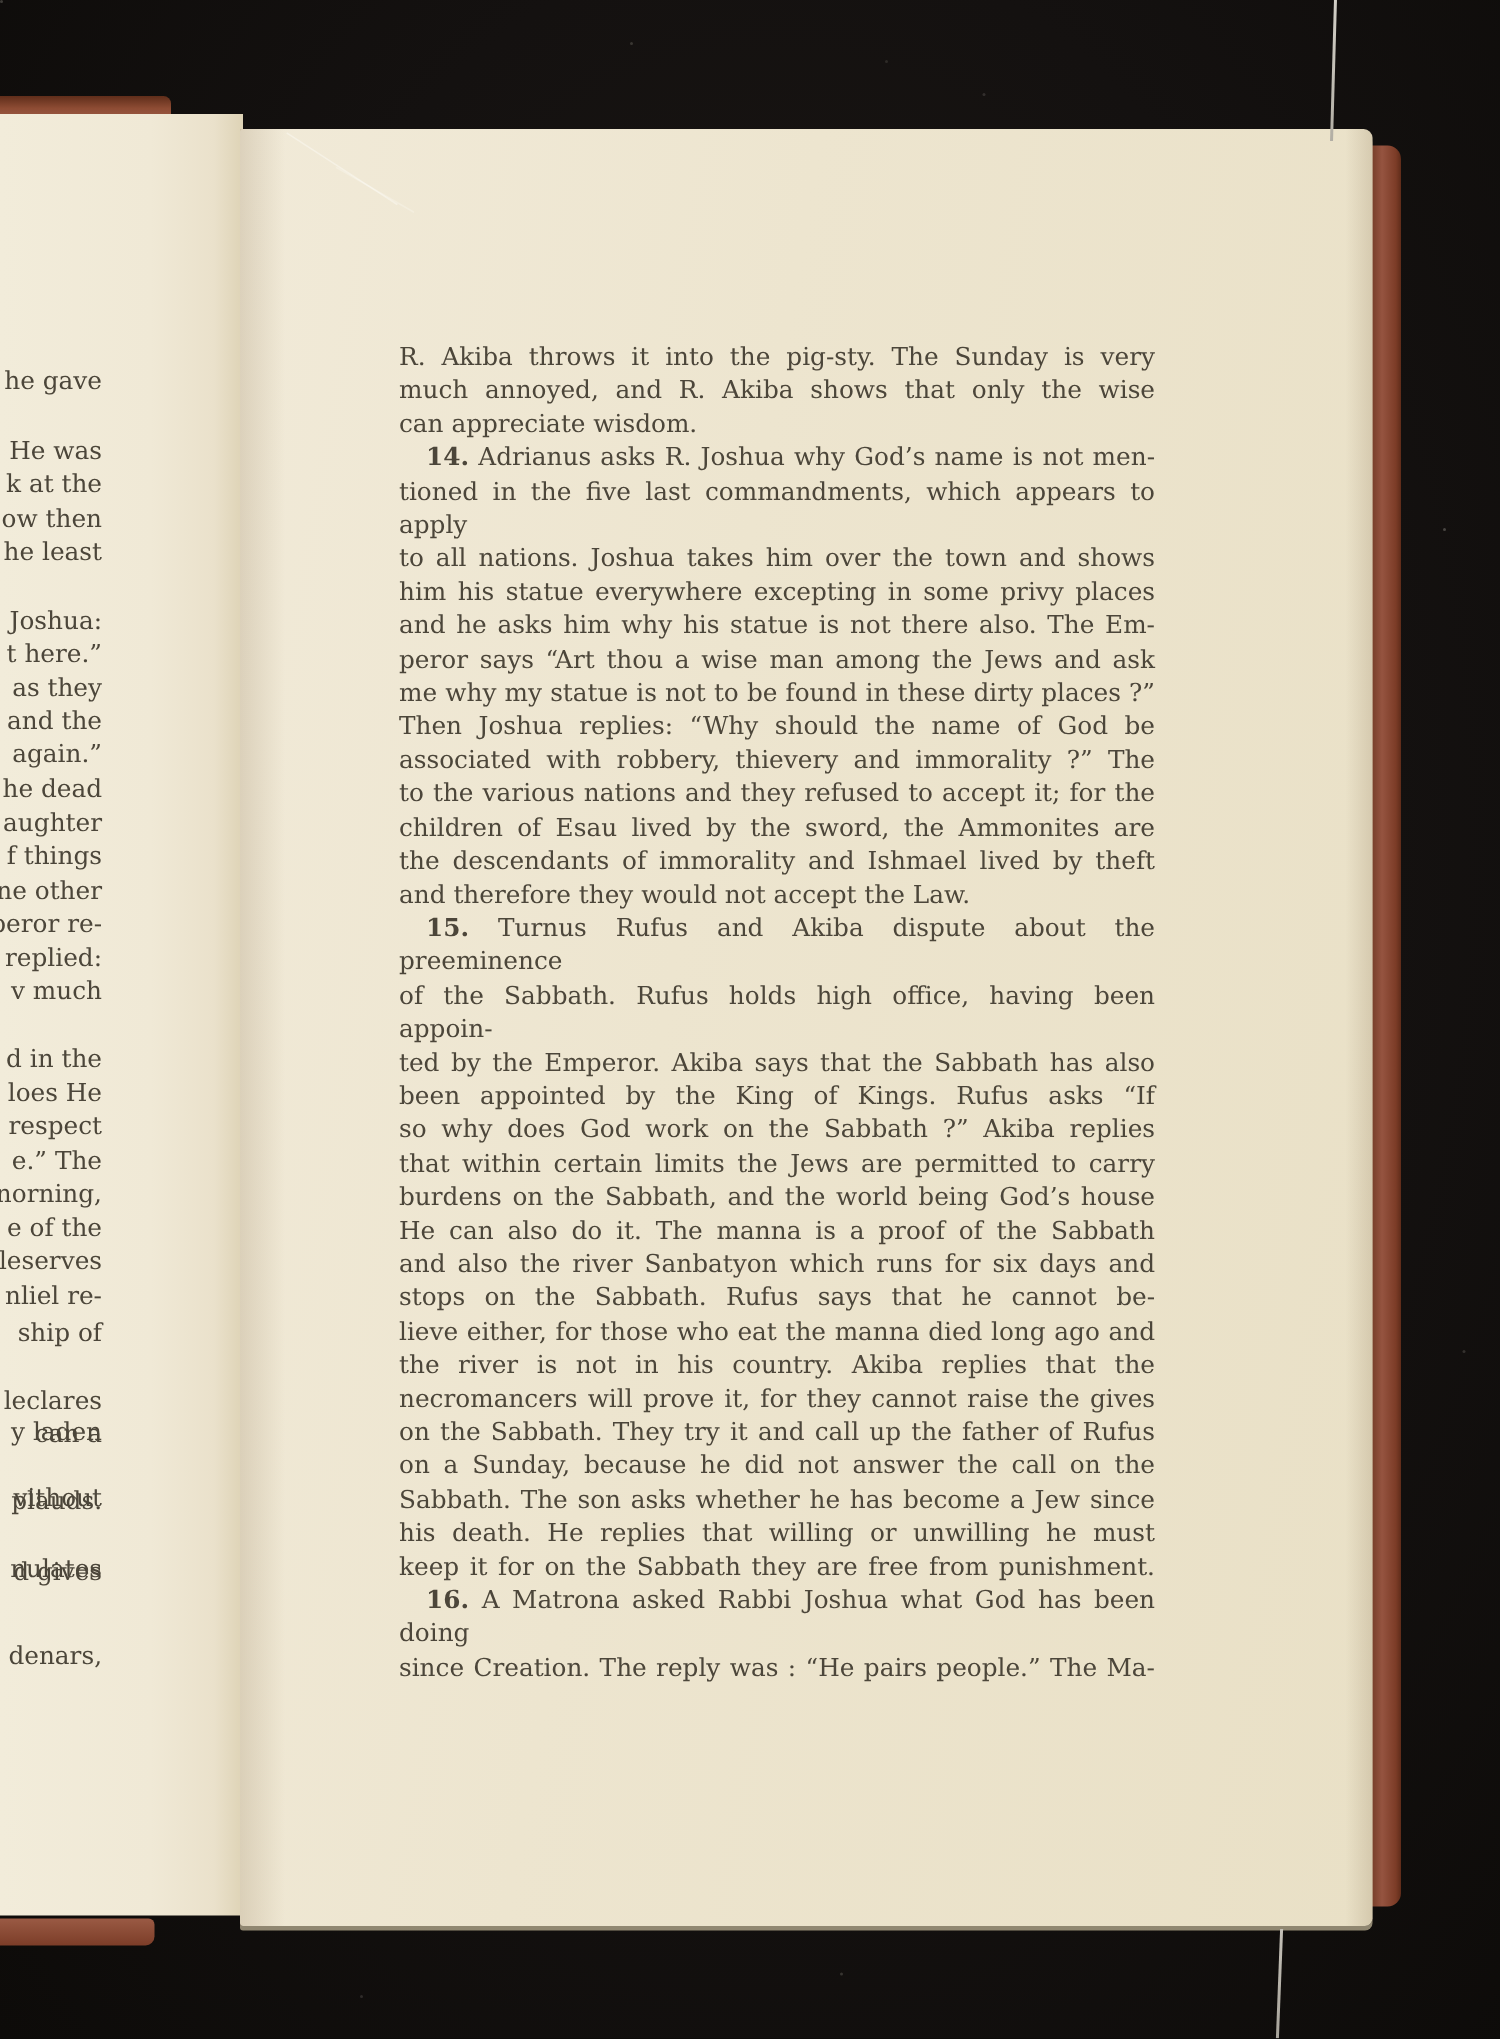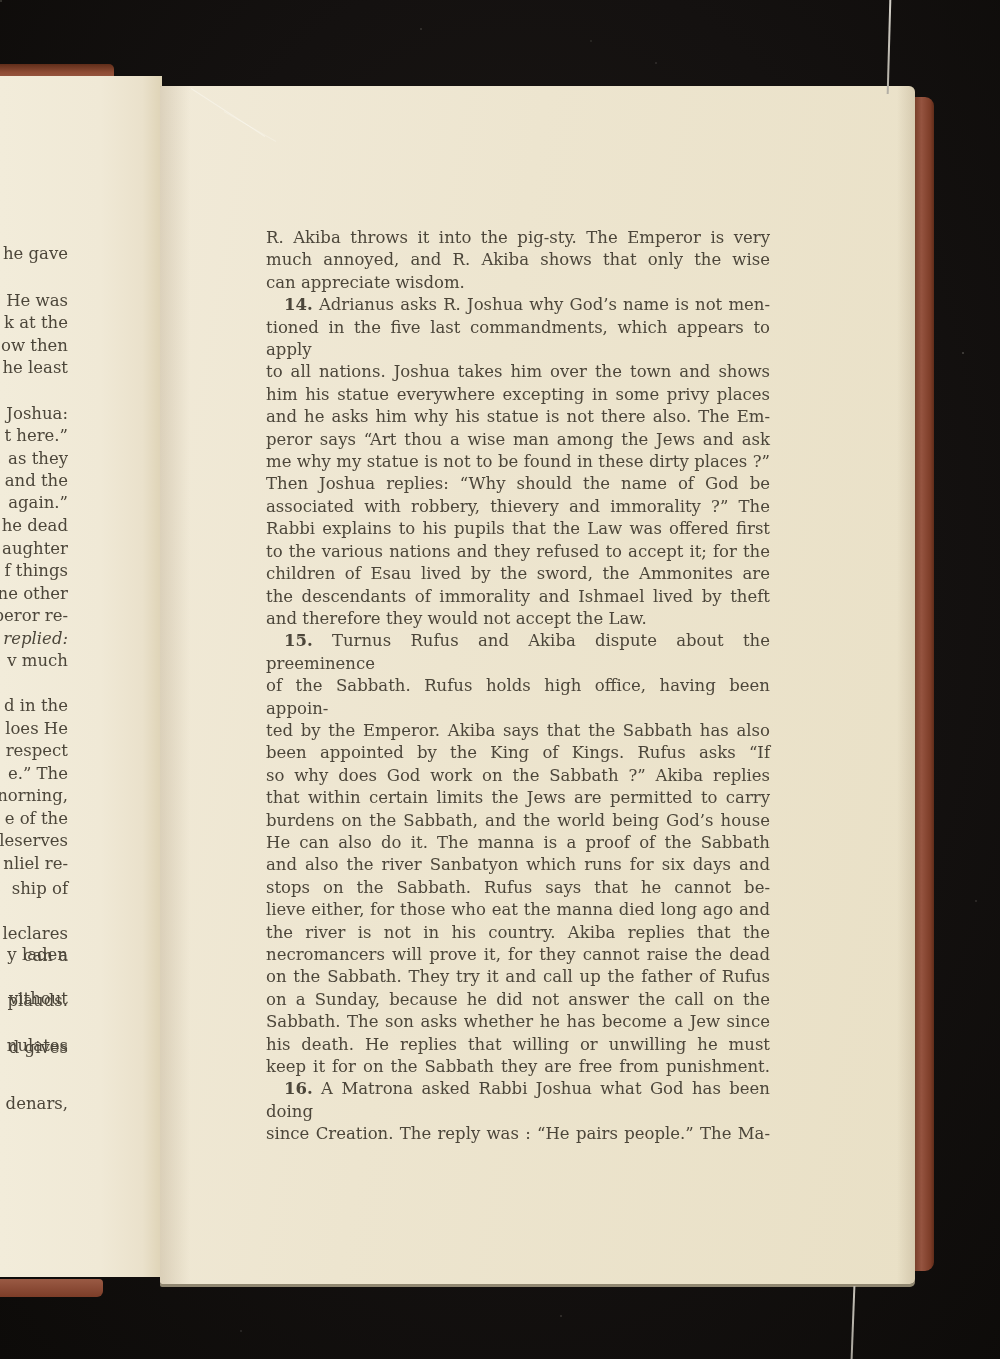--- a/index.html
+++ b/index.html
@@ -89,21 +89,21 @@
         <span style="top: 327px;">Joshua:</span>
         <span style="top: 349px;">t here.”</span>
         <span style="top: 372px;">as they</span>
         <span style="top: 394px;">and the</span>
         <span style="top: 416px;">again.”</span>
         <span style="top: 439px;">he dead</span>
         <span style="top: 462px;">aughter</span>
         <span style="top: 484px;">f things</span>
         <span style="top: 507px;">ne other</span>
         <span style="top: 529px;">peror re-</span>
-        <span style="top: 552px; font-style: italic;">replied:</span>
+        <span style="top: 552px;">replied:</span>
         <span style="top: 574px;">v much</span>
         <span style="top: 619px;">d in the</span>
         <span style="top: 642px;">loes He</span>
         <span style="top: 664px;">respect</span>
         <span style="top: 687px;">e.” The</span>
         <span style="top: 709px;">norning,</span>
         <span style="top: 732px;">e of the</span>
         <span style="top: 754px;">leserves</span>
         <span style="top: 777px;">nliel re-</span>
         <span style="top: 802px;">ship of</span>
@@ -115,50 +115,49 @@
         <span style="top: 961px; text-align: right;">d gives</span>
         <span style="top: 959px;">nulates</span>
         <span style="top: 981px; margin-top: 36px;">denars,</span>
       </div>
   </div>
 
   <div class="right-page">
     <div class="crease-a"></div>
     <div class="crease-b"></div>
     <div class="text-block">
-        <div class="line">R. Akiba throws it into the pig-sty. The Emperor is very</div>
+        <div class="line">R. Akiba throws it into the pig-sty. The Sunday is very</div>
         <div class="line">much annoyed, and R. Akiba shows that only the wise</div>
         <div class="line last">can appreciate wisdom.</div>
         <div class="line indent"><b>14.</b> Adrianus asks R. Joshua why God’s name is not men-</div>
         <div class="line">tioned in the five last commandments, which appears to apply</div>
         <div class="line">to all nations. Joshua takes him over the town and shows</div>
         <div class="line">him his statue everywhere excepting in some privy places</div>
         <div class="line">and he asks him why his statue is not there also. The Em-</div>
         <div class="line">peror says “Art thou a wise man among the Jews and ask</div>
         <div class="line">me why my statue is not to be found in these dirty places ?”</div>
         <div class="line">Then Joshua replies: “Why should the name of God be</div>
         <div class="line">associated with robbery, thievery and immorality ?” The</div>
-        <div class="line">Rabbi explains to his pupils that the Law was offered first</div>
         <div class="line">to the various nations and they refused to accept it; for the</div>
         <div class="line">children of Esau lived by the sword, the Ammonites are</div>
         <div class="line">the descendants of immorality and Ishmael lived by theft</div>
         <div class="line last">and therefore they would not accept the Law.</div>
         <div class="line indent"><b>15.</b> Turnus Rufus and Akiba dispute about the preeminence</div>
         <div class="line">of the Sabbath. Rufus holds high office, having been appoin-</div>
         <div class="line">ted by the Emperor. Akiba says that the Sabbath has also</div>
         <div class="line">been appointed by the King of Kings. Rufus asks “If</div>
         <div class="line">so why does God work on the Sabbath ?” Akiba replies</div>
         <div class="line">that within certain limits the Jews are permitted to carry</div>
         <div class="line">burdens on the Sabbath, and the world being God’s house</div>
         <div class="line">He can also do it. The manna is a proof of the Sabbath</div>
         <div class="line">and also the river Sanbatyon which runs for six days and</div>
         <div class="line">stops on the Sabbath. Rufus says that he cannot be-</div>
         <div class="line">lieve either, for those who eat the manna died long ago and</div>
         <div class="line">the river is not in his country. Akiba replies that the</div>
-        <div class="line">necromancers will prove it, for they cannot raise the dead</div>
+        <div class="line">necromancers will prove it, for they cannot raise the gives</div>
         <div class="line">on the Sabbath. They try it and call up the father of Rufus</div>
         <div class="line">on a Sunday, because he did not answer the call on the</div>
         <div class="line">Sabbath. The son asks whether he has become a Jew since</div>
         <div class="line">his death. He replies that willing or unwilling he must</div>
         <div class="line">keep it for on the Sabbath they are free from punishment.</div>
         <div class="line indent"><b>16.</b> A Matrona asked Rabbi Joshua what God has been doing</div>
         <div class="line">since Creation. The reply was : “He pairs people.” The Ma-</div>
       </div>
   </div>
 

